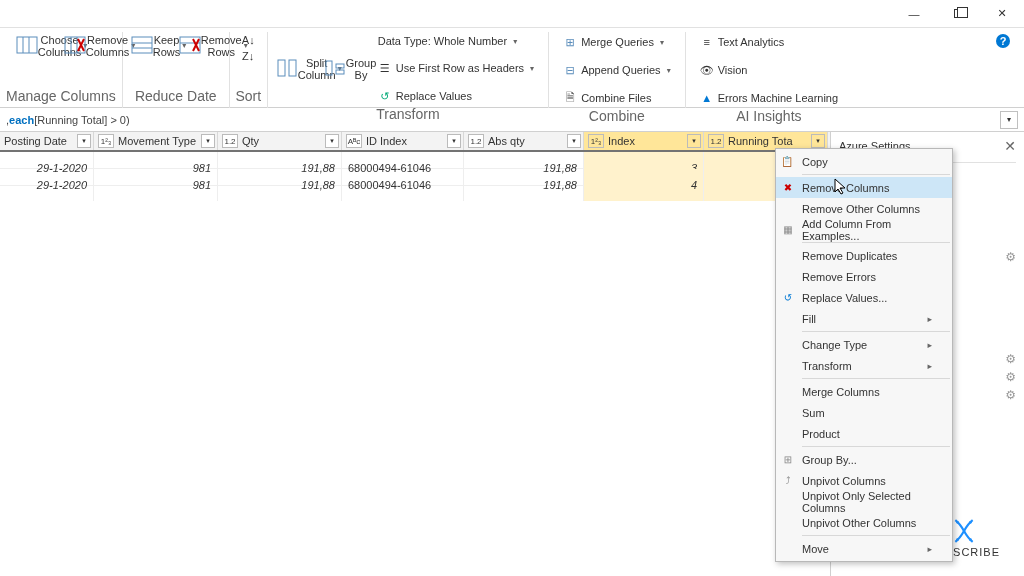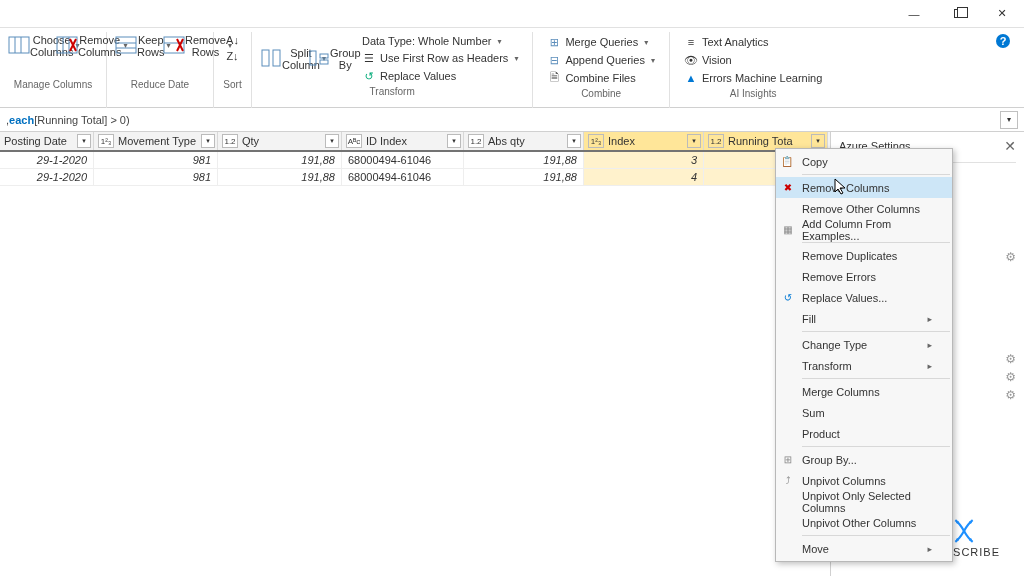--- a/index.html
+++ b/index.html
@@ -11,22 +11,22 @@
 .maxsq{width:9px;height:9px;border:1px solid #333;position:relative}
 .maxsq:before{content:"";position:absolute;top:-3px;left:2px;width:9px;height:9px;border:1px solid #333;background:#fff}
 .helpcirc{width:14px;height:14px;border-radius:50%;background:#0078d4;color:#fff;font-weight:bold;display:flex;align-items:center;justify-content:center;margin-right:8px;margin-top:4px}
 
 
 .ribbon{display:flex;align-items:flex-start;padding:4px 0 0 0;height:80px;border-bottom:1px solid #d0d0d0}
 .rgroup{display:flex;flex-direction:column;align-items:center;border-right:1px solid #e1e1e1;padding:0 6px;height:76px;justify-content:space-between}
 .rgroup .btns{display:flex;gap:2px}
 .bigbtn{display:flex;flex-direction:row;align-items:center;width:46px;padding:2px;cursor:pointer;text-align:center;line-height:1.1}
 .bigbtn .ic{width:22px;height:22px;margin-bottom:2px;display:flex;align-items:center;justify-content:center}
-.glabel{font-size:10px;color:#666;padding-bottom:18px}
-.smallcol{display:flex;flex-direction:column;gap:2px;padding:2px 4px}
+.glabel{font-size:14px;color:#666;padding-bottom:4px}
+.smallcol{display:flex;flex-direction:column;gap:12px;padding:2px 4px}
 .smallbtn{display:flex;align-items:center;gap:4px;padding:1px 4px;cursor:pointer;white-space:nowrap}
 .smallbtn .si{width:14px;height:14px;display:inline-flex;align-items:center;justify-content:center}
 .dd{font-size:8px;color:#666;margin-left:2px}
 
 
 .fbar{height:24px;display:flex;align-items:center;padding:2px 6px;border-bottom:1px solid #d0d0d0}
 .fbar .txt{color:#444}
 .fbar .kw{color:#0070c0;font-weight:bold}
 .fbar .expand{margin-left:auto;width:18px;height:18px;display:flex;align-items:center;justify-content:center;border:1px solid #c0c0c0;cursor:pointer}
 
@@ -42,21 +42,21 @@
 .ghead{display:flex;height:20px;background:#f3f3f3;border-bottom:2px solid #737373}
 .gh{display:flex;align-items:center;border-right:1px solid #d8d8d8;padding:0 4px;position:relative}
 .gh .typeic{width:16px;height:14px;border:1px solid #bbb;display:flex;align-items:center;justify-content:center;font-size:8px;background:#fff;margin-right:4px}
 .gh .filt{position:absolute;right:2px;width:14px;height:14px;border:1px solid #bbb;display:flex;align-items:center;justify-content:center;font-size:7px;cursor:pointer;background:#fff}
 .gh.sel{background:#ffe699}
 .gh.sel .typeic,.gh.sel .filt{background:#ffe699}
 
 
 .gbody{}
 .gr{display:flex;height:17px;border-bottom:1px solid #eee}
-.gc{border-right:1px solid #eee;padding:0 6px;display:flex;align-items:center}
+.gc{border-right:1px solid #eee;padding:16px 6px;display:flex;align-items:center}
 .gc.r{justify-content:flex-end;font-style:italic}
 .gc.sel{background:#fff2cc}
 
 
 .ctxmenu{position:absolute;left:775px;top:148px;width:178px;background:#f7f7f7;border:1px solid #b8b8b8;box-shadow:2px 2px 6px rgba(0,0,0,.25);z-index:50;padding:2px 0}
 .ctxmenu .mi{display:flex;align-items:center;height:21px;padding:0 20px 0 26px;cursor:pointer;position:relative}
 .ctxmenu .mi:hover,.ctxmenu .mi.hl{background:#cde6f7}
 .ctxmenu .mi.disabled{color:#a0a0a0;cursor:default}
 .ctxmenu .sep{height:1px;background:#d8d8d8;margin:2px 2px 2px 26px}
 .ctxmenu .mi .mic{position:absolute;left:4px;width:16px;height:16px;display:flex;align-items:center;justify-content:center;font-size:10px;color:#888}

